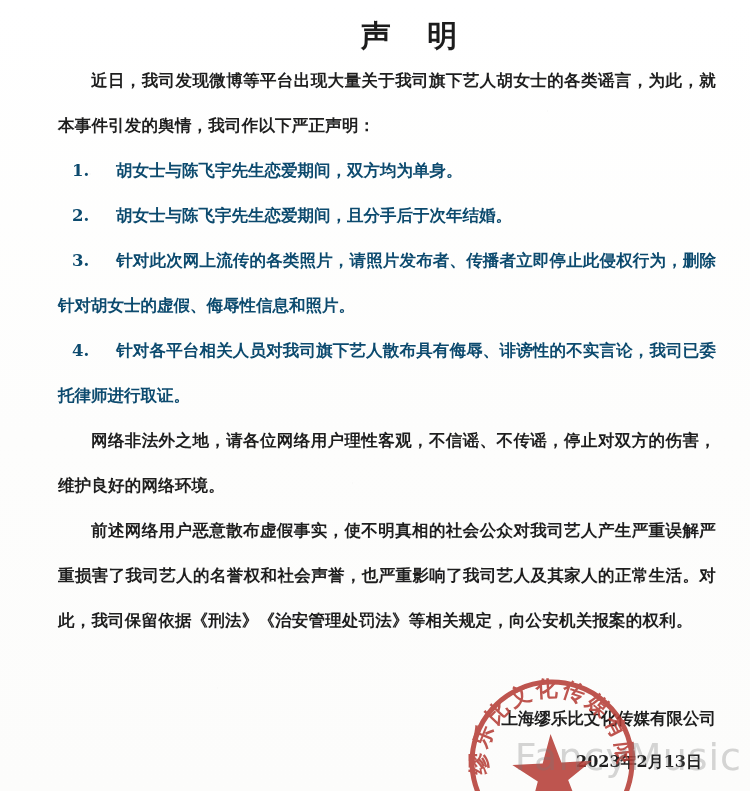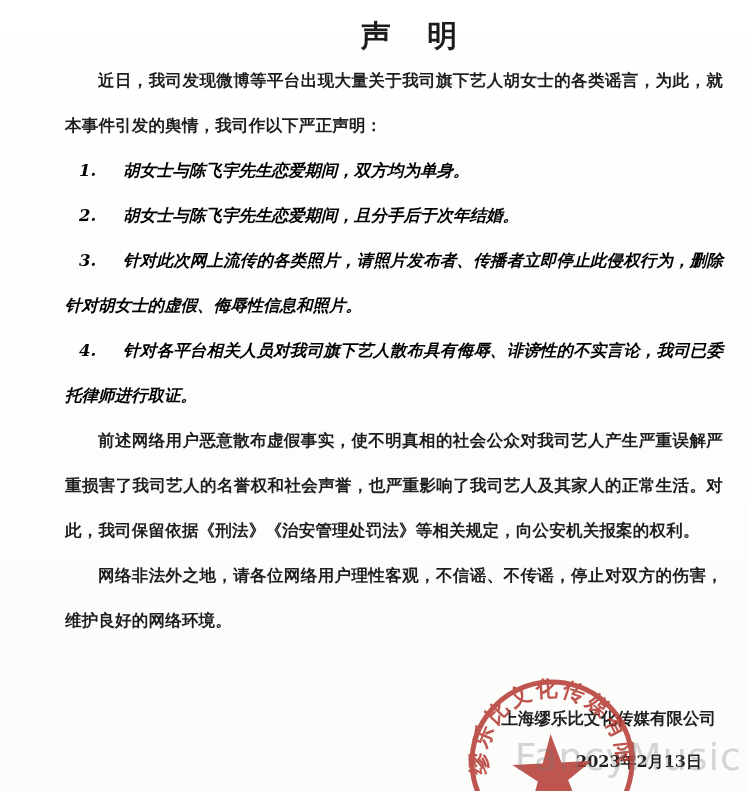--- a/index.html
+++ b/index.html
@@ -51,21 +51,21 @@
     letter-spacing: 13px;
     text-indent: 13px;
     color: #1c1c1c;
     font-family: "DejaVu Serif", "Liberation Serif", serif;
     padding-left: 34px;
   }
 
   .body-block {
     position: absolute;
     top: 58px;
-    left: 65px;
+    left: 58px;
     width: 658px;
   }
 
   p.para {
     margin: 0 0 0 0;
     font-size: 16.5px;
     line-height: 45px;
     color: #1e1e1e;
     text-align: justify;
     text-justify: inter-ideograph;
@@ -81,28 +81,27 @@
 
   ol.claims {
     margin: 0;
     padding: 0;
     list-style: none;
   }
 
   li.claim {
     font-size: 16.5px;
     line-height: 45px;
-    color: #000000;
+    color: #0c4a6e;
     font-weight: 700;
     text-align: justify;
     text-justify: inter-ideograph;
     font-family: "DejaVu Serif", "Liberation Serif", serif;
     position: relative;
     text-indent: 0;
-    font-style: italic;
   }
 
   li.claim .marker {
     display: inline-block;
     width: 44px;
     margin-left: 14px;
     font-family: "DejaVu Serif", "Liberation Serif", serif;
     font-weight: 700;
   }
 
@@ -177,23 +176,23 @@
 
       <p class="para indent">近日，我司发现微博等平台出现大量关于我司旗下艺人胡女士的各类谣言，为此，就本事件引发的舆情，我司作以下严正声明：</p>
 
       <ol class="claims">
         <li class="claim"><span class="marker">1.</span><span>胡女士与陈飞宇先生恋爱期间，双方均为单身。</span></li>
         <li class="claim"><span class="marker">2.</span><span>胡女士与陈飞宇先生恋爱期间，且分手后于次年结婚。</span></li>
         <li class="claim"><span class="marker">3.</span><span>针对此次网上流传的各类照片，请照片发布者、传播者立即停止此侵权行为，删除针对胡女士的虚假、侮辱性信息和照片。</span></li>
         <li class="claim"><span class="marker">4.</span><span>针对各平台相关人员对我司旗下艺人散布具有侮辱、诽谤性的不实言论，我司已委托律师进行取证。</span></li>
       </ol>
 
+      <p class="para indent">网络非法外之地，请各位网络用户理性客观，不信谣、不传谣，停止对双方的伤害，维护良好的网络环境。</p>
+
       <p class="para indent">前述网络用户恶意散布虚假事实，使不明真相的社会公众对我司艺人产生严重误解严重损害了我司艺人的名誉权和社会声誉，也严重影响了我司艺人及其家人的正常生活。对此，我司保留依据《刑法》《治安管理处罚法》等相关规定，向公安机关报案的权利。</p>
-
-      <p class="para indent">网络非法外之地，请各位网络用户理性客观，不信谣、不传谣，停止对双方的伤害，维护良好的网络环境。</p>
 
     </div>
 
     <div class="sig-area">
       <div class="sig-company">上海缪乐比文化传媒有限公司</div>
       <div class="sig-date">2023年2月13日</div>
     </div>
 
     <div class="seal">
       <svg width="180" height="180" viewBox="0 0 180 180">

